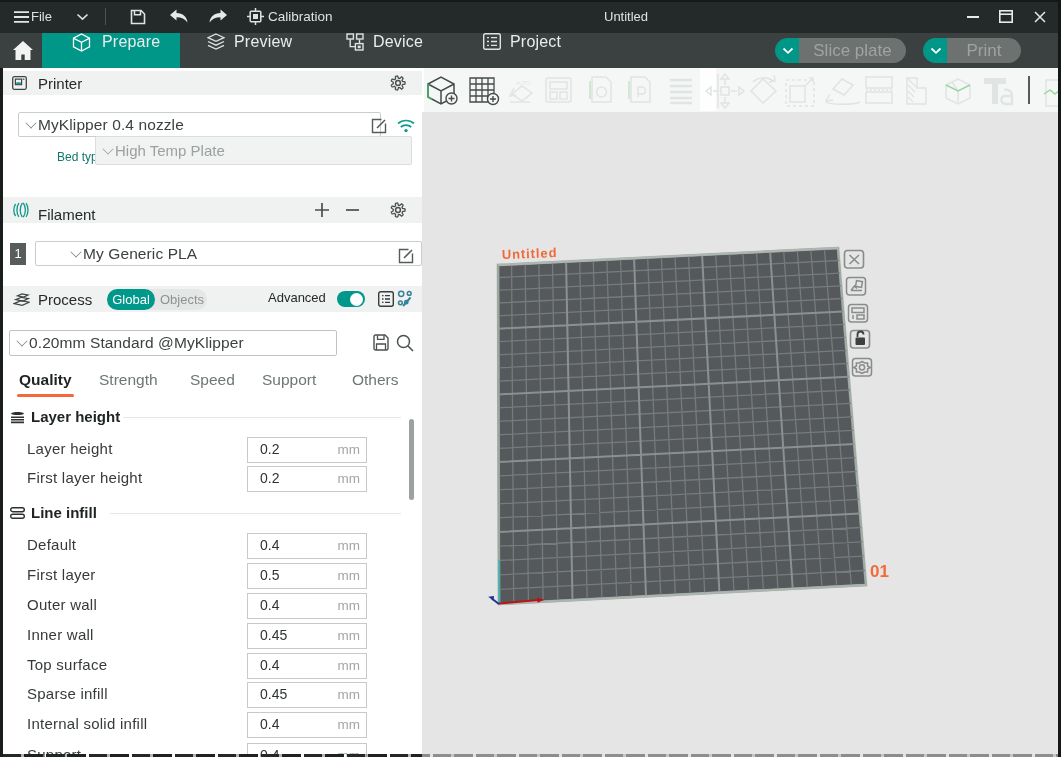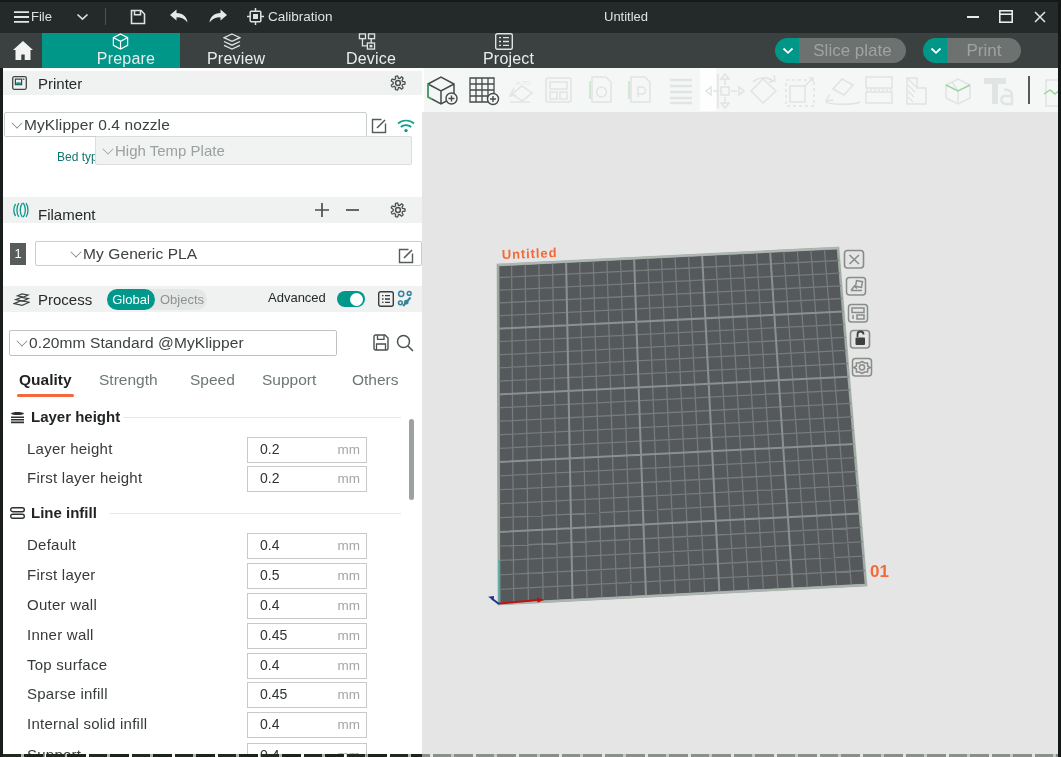--- a/index.html
+++ b/index.html
@@ -2,21 +2,21 @@
 <html><head>
 <meta charset="utf-8">
 <style>
 html,body{margin:0;padding:0;}
 body{width:1061px;height:757px;overflow:hidden;position:relative;font-family:"Liberation Sans",sans-serif;background:#fff;}
 .abs{position:absolute;}
 
 #titlebar{left:0;top:0;width:1061px;height:33px;background:#232a29;}
 #navbar{left:0;top:33px;width:1061px;height:35px;background:#3b4140;}
 .ttxt{color:#dfe2e1;font-size:13px;}
-.navtab{height:35px;display:flex;align-items:center;color:#e9ecec;font-size:16px;letter-spacing:.2px;flex-direction:column;}
+.navtab{height:35px;display:flex;color:#e9ecec;font-size:16px;letter-spacing:.2px;}
 #prepTab{left:42px;top:0;width:138px;background:#009688;padding-left:30px;box-sizing:border-box;}
 
 #panel{left:0;top:68px;width:422px;height:689px;background:#fff;}
 .sechead{left:0;width:422px;height:28px;background:#eff2f0;display:flex;align-items:center;}
 .sechead .t{font-size:15px;color:#242a28;margin-left:38px;}
 .combo{background:#fff;border:1px solid #c9cecc;border-radius:2px;display:flex;align-items:center;}
 .combo .tx{font-size:15.5px;color:#3c4240;letter-spacing:.1px;}
 .chev{width:9px;height:9px;border-left:1.6px solid #7a807e;border-bottom:1.6px solid #7a807e;transform:rotate(-45deg) scale(.78);margin:0 2px 4px 7px;flex:none;}
 
 
@@ -156,21 +156,21 @@
       <path d="M10.8 3.2h1.6" stroke="#3f4543" stroke-width="1.2"></path>
     </svg>
     <span class="t">Printer</span>
     <svg class="abs gear" style="left:390px;top:4px" width="16" height="16" viewBox="0 0 16 16">
       <g fill="none" stroke="#4a504e" stroke-width="1.3">
         <path d="M15.05 8.00L15.04 8.37L15.01 8.74L14.86 9.09L14.01 9.28L13.12 9.37L12.52 9.47L12.43 9.70L12.34 9.93L12.23 10.16L12.11 10.38L11.98 10.59L12.20 11.05L12.68 11.79L13.08 12.57L12.99 12.99L12.72 13.24L12.44 13.48L12.14 13.70L11.84 13.91L11.53 14.11L10.84 13.58L10.21 12.95L9.70 12.43L9.47 12.52L9.23 12.59L8.99 12.65L8.74 12.69L8.50 12.72L8.27 13.07L8.00 13.90L7.65 14.72L7.26 15.01L6.90 14.96L6.53 14.90L6.18 14.81L5.82 14.70L5.47 14.58L5.41 13.83L5.48 12.94L5.62 12.11L5.41 11.98L5.21 11.84L5.01 11.69L4.82 11.53L4.64 11.36L4.31 11.32L3.51 11.64L2.65 11.89L2.09 11.84L1.89 11.53L1.72 11.20L1.56 10.87L1.42 10.53L1.30 10.18L1.73 9.68L2.46 9.18L3.20 8.76L3.28 8.50L3.26 8.25L3.25 8.00L3.26 7.75L3.28 7.50L3.20 7.24L2.46 6.82L1.73 6.32L1.30 5.82L1.42 5.47L1.56 5.13L1.72 4.80L1.89 4.48L2.09 4.16L2.65 4.11L3.51 4.36L4.31 4.68L4.64 4.64L4.82 4.47L5.01 4.31L5.21 4.16L5.41 4.02L5.62 3.89L5.48 3.06L5.41 2.17L5.47 1.42L5.82 1.30L6.18 1.19L6.53 1.10L6.90 1.04L7.26 0.99L7.65 1.28L8.00 2.10L8.27 2.93L8.50 3.28L8.74 3.31L8.99 3.35L9.23 3.41L9.47 3.48L9.70 3.57L10.21 3.05L10.84 2.42L11.53 1.89L11.84 2.09L12.14 2.30L12.44 2.52L12.72 2.76L12.99 3.01L13.08 3.43L12.68 4.21L12.20 4.95L11.98 5.41L12.11 5.63L12.23 5.84L12.34 6.07L12.43 6.30L12.52 6.53L13.12 6.63L14.01 6.72L14.86 6.91L15.01 7.26L15.04 7.63L15.05 8.00Z"></path>
           <circle cx="8" cy="8" r="2.4" stroke-width="1.5"></circle>
       </g>
     </svg>
   </div>
-  <div class="abs combo" style="left:4px;top:44px;width:361px;height:23px;">
+  <div class="abs combo" style="left:18px;top:44px;width:361px;height:23px;">
     <div class="chev"></div>
       <span class="tx">MyKlipper 0.4 nozzle</span>
   </div>
   <svg class="abs" style="left:371px;top:50px" width="16" height="16" viewBox="0 0 16 16">
     <path d="M14.5 5.5v9h-13v-13h9" fill="none" stroke="#555b59" stroke-width="1.4"></path>
     <path d="M6 10 14 2" stroke="#555b59" stroke-width="1.6"></path>
   </svg>
   <svg class="abs" style="left:397px;top:51px" width="18" height="14" viewBox="0 0 18 14">
     <g fill="none" stroke="#0a9b8b" stroke-width="1.7">
       <path d="M1 4.5 C5.4 0.5 12.6 0.5 17 4.5" opacity=".95"></path>

